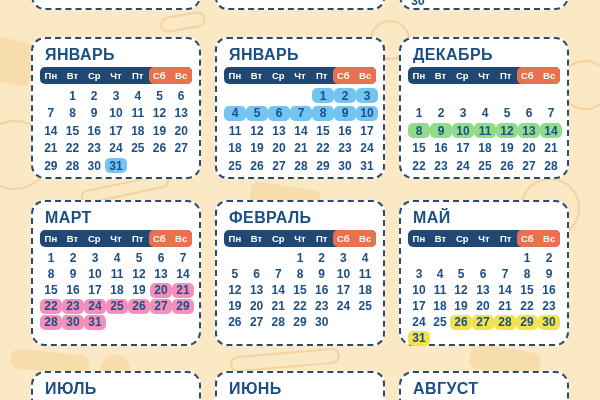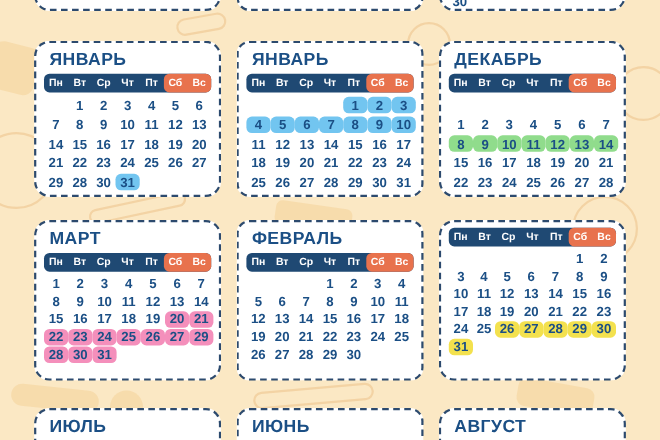--- a/index.html
+++ b/index.html
@@ -414,20 +414,21 @@
           <div class="d">26</div>
           <div class="d">27</div>
           <div class="d">28</div>
           <div class="d">29</div>
           <div class="d">30</div>
           <div class="d"></div>
           <div class="d"></div>
         </div>
       </div>
       <div class="card row2 col2">
+        <div class="month-title">МАЙ</div>
         <div class="week-header">
           <div class="weekend-overlay"></div>
           <div class="wd-row">
             <span class="wd">Пн</span>
             <span class="wd">Вт</span>
             <span class="wd">Ср</span>
             <span class="wd">Чт</span>
             <span class="wd">Пт</span>
             <span class="wd">Сб</span>
             <span class="wd">Вс</span>

